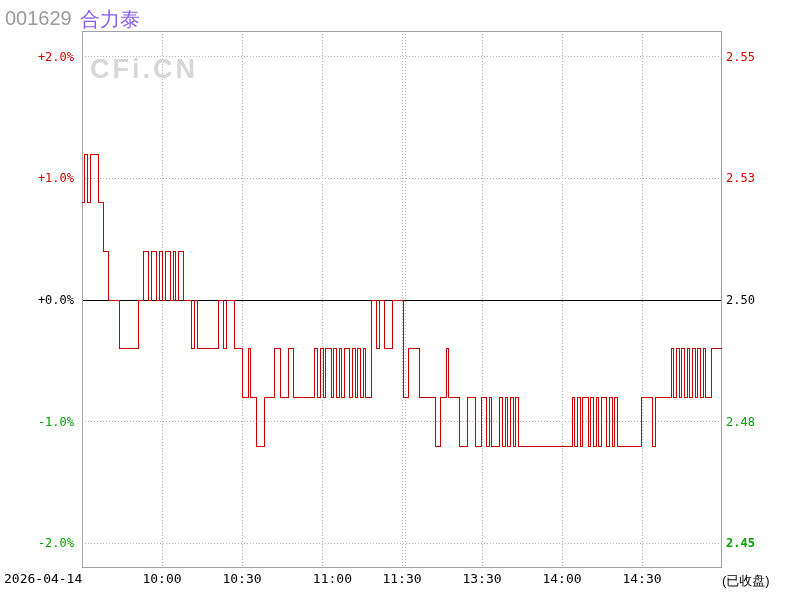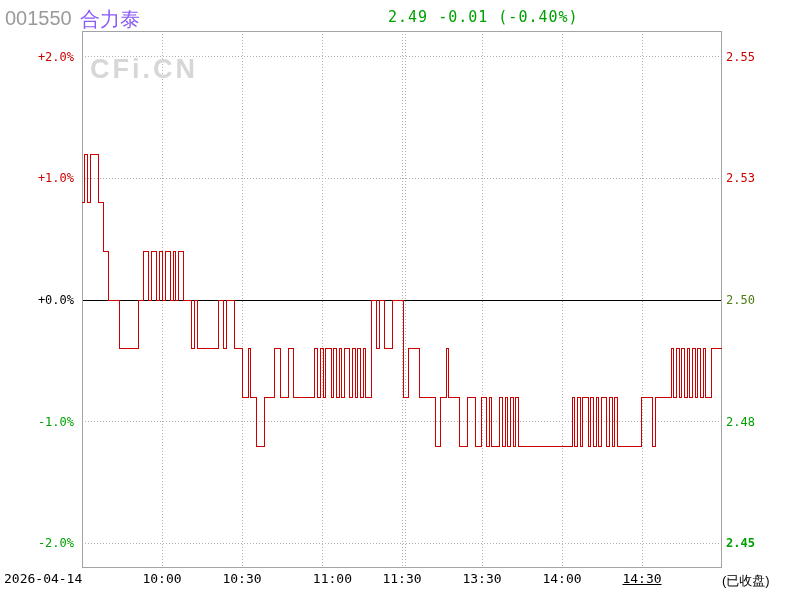--- a/index.html
+++ b/index.html
@@ -20,36 +20,35 @@
   .zero{stroke:#000000;stroke-width:1;shape-rendering:crispEdges;}
   .pframe{fill:none;stroke:#a3a3a3;stroke-width:1;shape-rendering:crispEdges;}
   .price{fill:none;stroke:#cc0000;stroke-width:1;shape-rendering:crispEdges;}
   .wm{font:bold 27px "Liberation Sans",sans-serif;fill:#d7d7d7;letter-spacing:3px;}
 </style>
 </head>
 <body>
 
 <div class="page">
 
-  <span class="hdr-code">001550</span>
+  <span class="hdr-code">001629</span>
   <span class="hdr-name">合力泰</span>
-  <span class="hdr-quote" style="color: rgb(0, 160, 0);">2.49 -0.01 (-0.40%)</span>
 
   <div class="axis-left">
     <span class="ylabel" style="top: 48.6px; color: rgb(204, 0, 0);">+2.0%</span>
     <span class="ylabel" style="top: 170.3px; color: rgb(204, 0, 0);">+1.0%</span>
     <span class="ylabel" style="top: 292px; color: rgb(0, 0, 0);">+0.0%</span>
     <span class="ylabel" style="top: 413.7px; color: rgb(0, 160, 0);">-1.0%</span>
     <span class="ylabel" style="top: 535.4px; color: rgb(0, 160, 0);">-2.0%</span>
   </div>
 
   <div class="axis-right">
     <span class="yrlabel" style="top: 48.6px; color: rgb(204, 0, 0);">2.55</span>
     <span class="yrlabel" style="top: 170.3px; color: rgb(204, 0, 0);">2.53</span>
-    <span class="yrlabel" style="top: 292px; color: #4d7c0f;">2.50</span>
+    <span class="yrlabel" style="top: 292px; color: #000000;">2.50</span>
     <span class="yrlabel" style="top: 413.7px; color: rgb(0, 160, 0);">2.48</span>
     <span class="yrlabel" style="top: 535.4px; color: rgb(0, 160, 0); font-weight: bold;">2.45</span>
   </div>
 
   <div class="plot">
     <svg id="chart-svg" width="640" height="537" viewBox="0 0 640 537">
         <line x1="0" y1="25.6" x2="640" y2="25.6" class="grid"></line>
         <line x1="0" y1="147.3" x2="640" y2="147.3" class="grid"></line>
         <line x1="0" y1="269.0" x2="640" y2="269.0" class="zero"></line>
         <line x1="0" y1="390.7" x2="640" y2="390.7" class="grid"></line>
@@ -68,19 +67,19 @@
       </svg>
   </div>
 
   <div class="axis-time">
     <span class="tlabel" style="left: 162px;">10:00</span>
     <span class="tlabel" style="left: 242px;">10:30</span>
     <span class="tlabel" style="left: 322px; text-align: right;">11:00</span>
     <span class="tlabel" style="left: 402px;">11:30</span>
     <span class="tlabel" style="left: 482px;">13:30</span>
     <span class="tlabel" style="left: 562px;">14:00</span>
-    <span class="tlabel" style="left: 642px; text-decoration: underline;">14:30</span>
+    <span class="tlabel" style="left: 642px;">14:30</span>
   </div>
 
   <span class="date-label">2026-04-14</span>
   <span class="status-label">(已收盘)</span>
 
 </div>
 
 </body></html>

